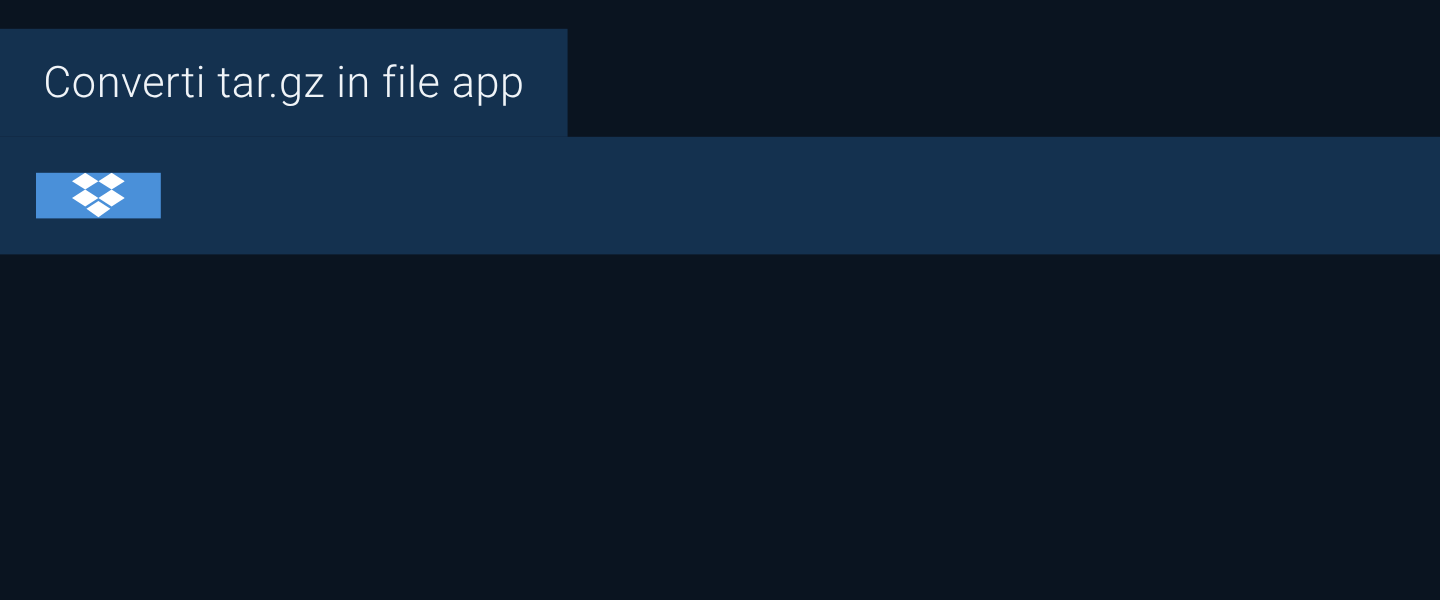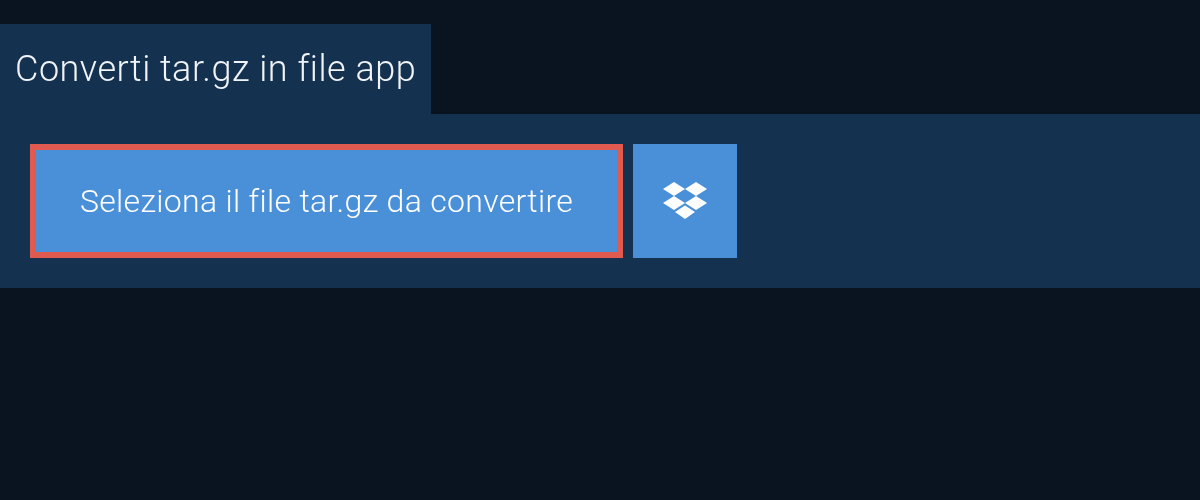--- a/index.html
+++ b/index.html
@@ -11,21 +11,21 @@
       width: 1200px;
       height: 500px;
       background: #0a1420;
       font-family: -apple-system, BlinkMacSystemFont, "Segoe UI", Roboto, sans-serif;
       font-weight: 300;
       overflow: hidden;
     }
     .header-tab {
       display: inline-block;
       background: #14314f;
-      padding: 24px 15px;
+      padding: 24px 36px;
       margin-top: 24px;
     }
     .header-title {
       color: #f0f4f8;
       font-size: 36px;
       font-weight: 300;
       letter-spacing: 0.5px;
     }
     .main-panel {
       background: #14314f;
@@ -67,23 +67,20 @@
 <body>
 
 
 
 <div class="header-tab">
   <span class="header-title">Converti tar.gz in file app</span>
 </div>
 
 <div class="main-panel">
   <div class="button-row">
-    <div class="select-button">
-      <span>Seleziona il file tar.gz da convertire</span>
-    </div>
     <div class="dropbox-button">
       <svg class="dropbox-icon" viewBox="0 0 44 38">
         <polygon points="11,0 22,7 11,14 0,7"></polygon>
         <polygon points="33,0 44,7 33,14 22,7"></polygon>
         <polygon points="11,14 22,21 11,28 0,21"></polygon>
         <polygon points="33,14 44,21 33,28 22,21"></polygon>
         <polygon points="22,23.5 32,30 22,37 12,30"></polygon>
       </svg>
     </div>
   </div>

